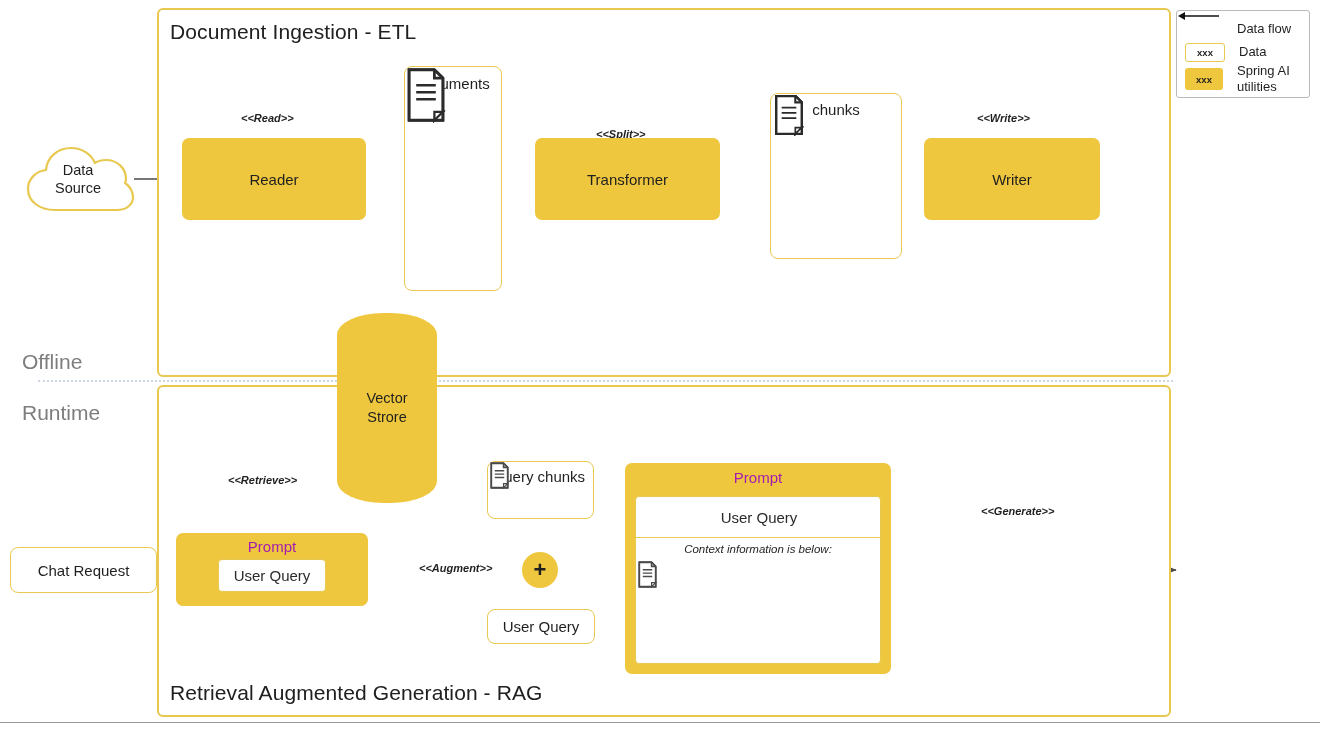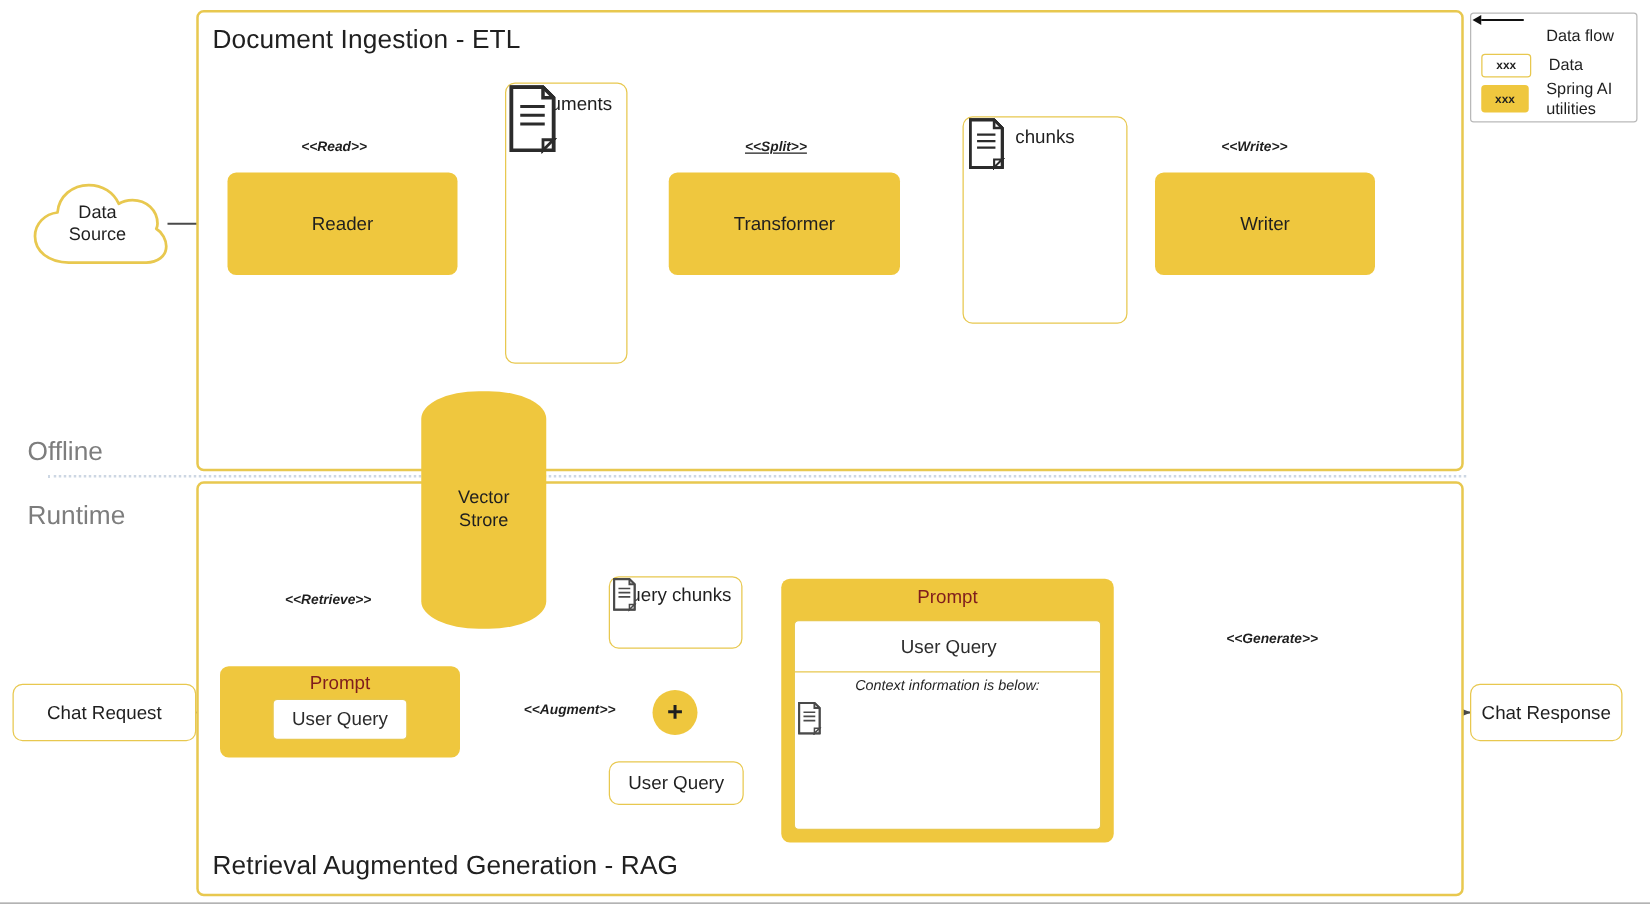--- a/index.html
+++ b/index.html
@@ -32,21 +32,21 @@
   .cloud{position:absolute;display:flex;align-items:center;justify-content:center;
          text-align:center;font-size:14.5px;line-height:1.25;color:#1f1f1f;}
 
   
   .plus{border-radius:50%;background:#efc73e;display:flex;align-items:center;
         justify-content:center;font-size:22px;font-weight:700;color:#1f1f1f;line-height:1;}
 
   
   .prompt-wrap{background:#efc73e;border-radius:7px;display:flex;flex-direction:column;
                align-items:center;overflow:hidden;}
-  .prompt-hd{font-size:15px;color:#7f1d1d;}
+  .prompt-hd{font-size:15px;color:#a21caf;}
   .prompt-inner{background:#fff;border:1.4px solid #e8c84f;border-radius:4px;
                 display:flex;align-items:center;justify-content:center;font-size:15px;}
   .ctx-line{font-style:italic;font-size:11.5px;color:#1f1f1f;text-align:center;}
   .ctx-body{font-style:italic;font-size:11.5px;line-height:1.42;color:#1f1f1f;text-align:left;}
 
   
   .cyl{position:absolute;background:#efc73e;border-radius:46px/22px;
        display:flex;align-items:center;justify-content:center;text-align:center;
        font-size:14.5px;line-height:1.3;color:#1f1f1f;}
 
@@ -135,21 +135,21 @@
         <svg width="42" height="56" viewBox="0 0 30 40">
             <path d="M3,2 H21 L27,8 V38 H3 Z" fill="#fff" stroke="#2b2b2b" stroke-width="2"></path>
             <path d="M21,2 V8 H27" fill="none" stroke="#2b2b2b" stroke-width="2"></path>
             <path d="M21,38 L27,32 H21 Z" fill="#fff" stroke="#2b2b2b" stroke-width="1.6"></path>
             <path d="M8,13 H22 M8,18 H22 M8,23 H22" stroke="#2b2b2b" stroke-width="1.7"></path>
           </svg>
       </span>
     </div>
   </div>
 
-  <div class="abs stereo" style="left:596px;top:112px;text-decoration:underline;">&lt;&lt;Split&gt;&gt;</div>
+  <div class="abs stereo" style="left:596px;top:128px;text-decoration:underline;">&lt;&lt;Split&gt;&gt;</div>
   <div class="abs util" style="left:535px;top:138px;width:185px;height:82px;">Transformer</div>
 
   <div class="abs docbox" style="left:757px;top:93px;width:132px;height:166px;padding-top:7px;margin-left:13px;">
     <div class="cap">chunks</div>
     <div class="docgrid" style="width:118px;flex:1;gap:1px;padding-top:2px;">
       <span>
           <svg width="36" height="42" viewBox="0 0 30 40">
             <path d="M3,2 H21 L27,8 V38 H3 Z" fill="#fff" stroke="#2b2b2b" stroke-width="2"></path>
             <path d="M21,2 V8 H27" fill="none" stroke="#2b2b2b" stroke-width="2"></path>
             <path d="M21,38 L27,32 H21 Z" fill="#fff" stroke="#2b2b2b" stroke-width="1.6"></path>
@@ -314,21 +314,20 @@
               <path d="M21,2 V8 H27" fill="none" stroke="#4a4a4a" stroke-width="2.3"></path>
               <path d="M21,38 L27,32 H21 Z" fill="#fff" stroke="#4a4a4a" stroke-width="1.8"></path>
               <path d="M8,13 H22 M8,18 H22 M8,23 H22" stroke="#4a4a4a" stroke-width="2"></path>
             </svg>
           </span>
       </div>
     </div>
   </div>
 
   <div class="abs stereo" style="left:981px;top:505px;">&lt;&lt;Generate&gt;&gt;</div>
-  <div class="abs data" style="left:1176px;top:547px;width:122px;height:46px;">Chat Response</div>
 
   <div class="abs legend" style="left:1176px;top:10px;width:134px;height:88px;padding:7px 8px;">
     <div class="legend-row" style="height:22px;">
       <span style="width:44px;display:flex;align-items:center;">
         <svg width="44" height="10" viewBox="0 0 44 10">
             <path d="M42,5 L8,5" stroke="#111" stroke-width="1.7"></path>
             <path d="M8,1 L1,5 L8,9 z" fill="#111"></path>
           </svg>
       </span>
       <span class="legend-txt" style="padding-left:8px;">Data flow</span>

